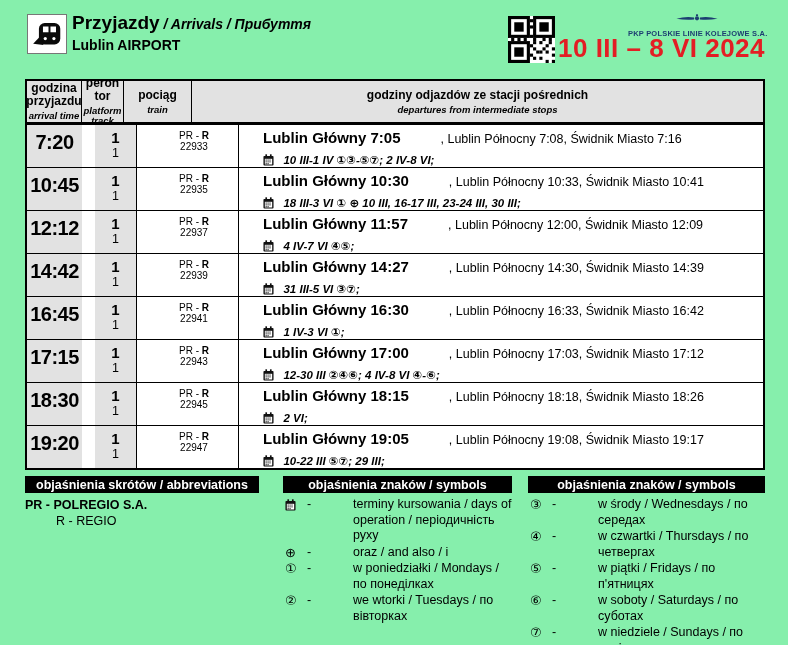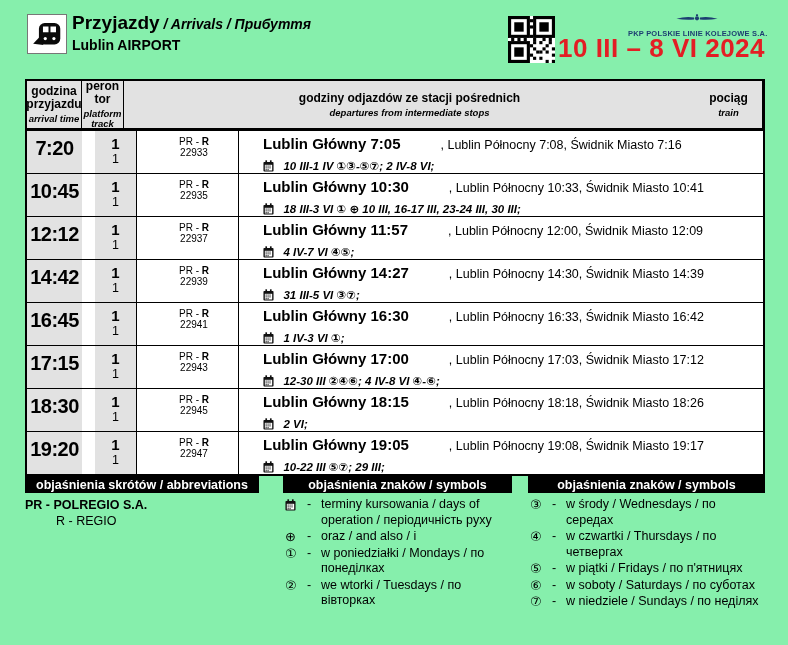--- a/index.html
+++ b/index.html
@@ -18,21 +18,21 @@
   .hdr-line2 { font-size:14px; font-weight:bold; margin-top:3px; }
   .qr { position:absolute; left:508px; top:16px; width:47px; height:47px; }
   .pkp { position:absolute; left:628px; top:10px; width:137px; text-align:center; color:#1c3e71; }
   .pkp-name { font-size:7.5px; font-weight:bold; letter-spacing:0.2px; white-space:nowrap; margin-top:1px; }
   .validity { position:absolute; left:558px; top:33px; width:207px; text-align:right;
     color:#e31e24; font-size:26px; font-weight:bold; letter-spacing:0.5px; white-space:nowrap; }
   .update-note { position:absolute; left:500px; top:78px; width:265px; text-align:right;
     font-size:10px; font-weight:bold; }
   
   .ttable { position:absolute; left:25px; top:79px; width:740px; border:2px solid #000; background:#fff; }
-  .thead { display:flex; height:49px; background:#e2e2e2; border-bottom:2px solid #000; }
+  .thead { display:flex; height:43px; background:#e2e2e2; border-bottom:2px solid #000; }
   .th { display:flex; flex-direction:column; align-items:center; justify-content:center;
     text-align:center; font-weight:bold; font-size:12px; line-height:13px; padding:1px 1px; }
   .th .it { font-style:italic; font-size:9.5px; line-height:10px; margin-top:3px; }
   .w-time { width:55px; border-right:1.5px solid #000; }
   .w-peron { width:42px; border-right:1.5px solid #000; }
   .w-train { width:68px; border-right:1.5px solid #000; }
   .w-det { flex:1; }
   .trow { display:flex; height:43px; border-top:1.5px solid #000;gap:13px; }
   .trow:first-of-type { border-top:none; }
   .c-time { width:55px; background:#e2e2e2; display:flex; align-items:flex-start; justify-content:center;
@@ -56,21 +56,21 @@
   .leg-b { left:283px; width:229px; }
   .leg-c { left:528px; width:237px; }
   .bar { height:17px; background:#000; color:#fff; font-weight:bold; font-size:12.5px;
     display:flex; align-items:center; justify-content:center; }
   .leg-body { padding-top:4px; }
   .abbr1 { font-size:12.5px; font-weight:bold; line-height:16px; }
   .abbr2 { font-size:12.5px; line-height:16px; padding-left:31px; }
   .litem { display:flex; font-size:12.5px; line-height:15.5px; margin-bottom:1px; }
   .litem .sym { width:24px; flex:none; font-size:13px; padding-left:2px; }
   .litem .dash { width:14px; flex:none; text-align:left; }
-  .litem .txt { flex:1; }
+  .litem .txt { flex:1;margin-left:32px; }
 </style>
 </head>
 <body>
 
 <div class="page">
 
   <div class="train-box">
     <svg width="30" height="28" viewBox="0 0 26 24">
       <g fill="#0a0a0a">
         <rect x="6" y="2.5" width="18.5" height="18.5" rx="5"></rect>
@@ -151,27 +151,27 @@
   <div class="ttable">
     <div class="thead">
       <div class="th w-time">
         <span>godzina przyjazdu</span>
         <span class="it">arrival time</span>
       </div>
       <div class="th w-peron">
         <span>peron tor</span>
         <span class="it">platform track</span>
       </div>
+      <div class="th w-train">
+        <span>pociąg</span>
+        <span class="it">train</span>
+      </div>
       <div class="th w-det">
         <span>godziny odjazdów ze stacji pośrednich</span>
         <span class="it">departures from intermediate stops</span>
-      </div>
-      <div class="th w-train">
-        <span>pociąg</span>
-        <span class="it">train</span>
       </div>
     </div>
 
     <div class="trow">
       <div class="c-time">7:20</div>
       <div class="c-peron">
         <div class="peron">1</div>
         <div class="tor">1</div>
       </div>
       <div class="c-train">

